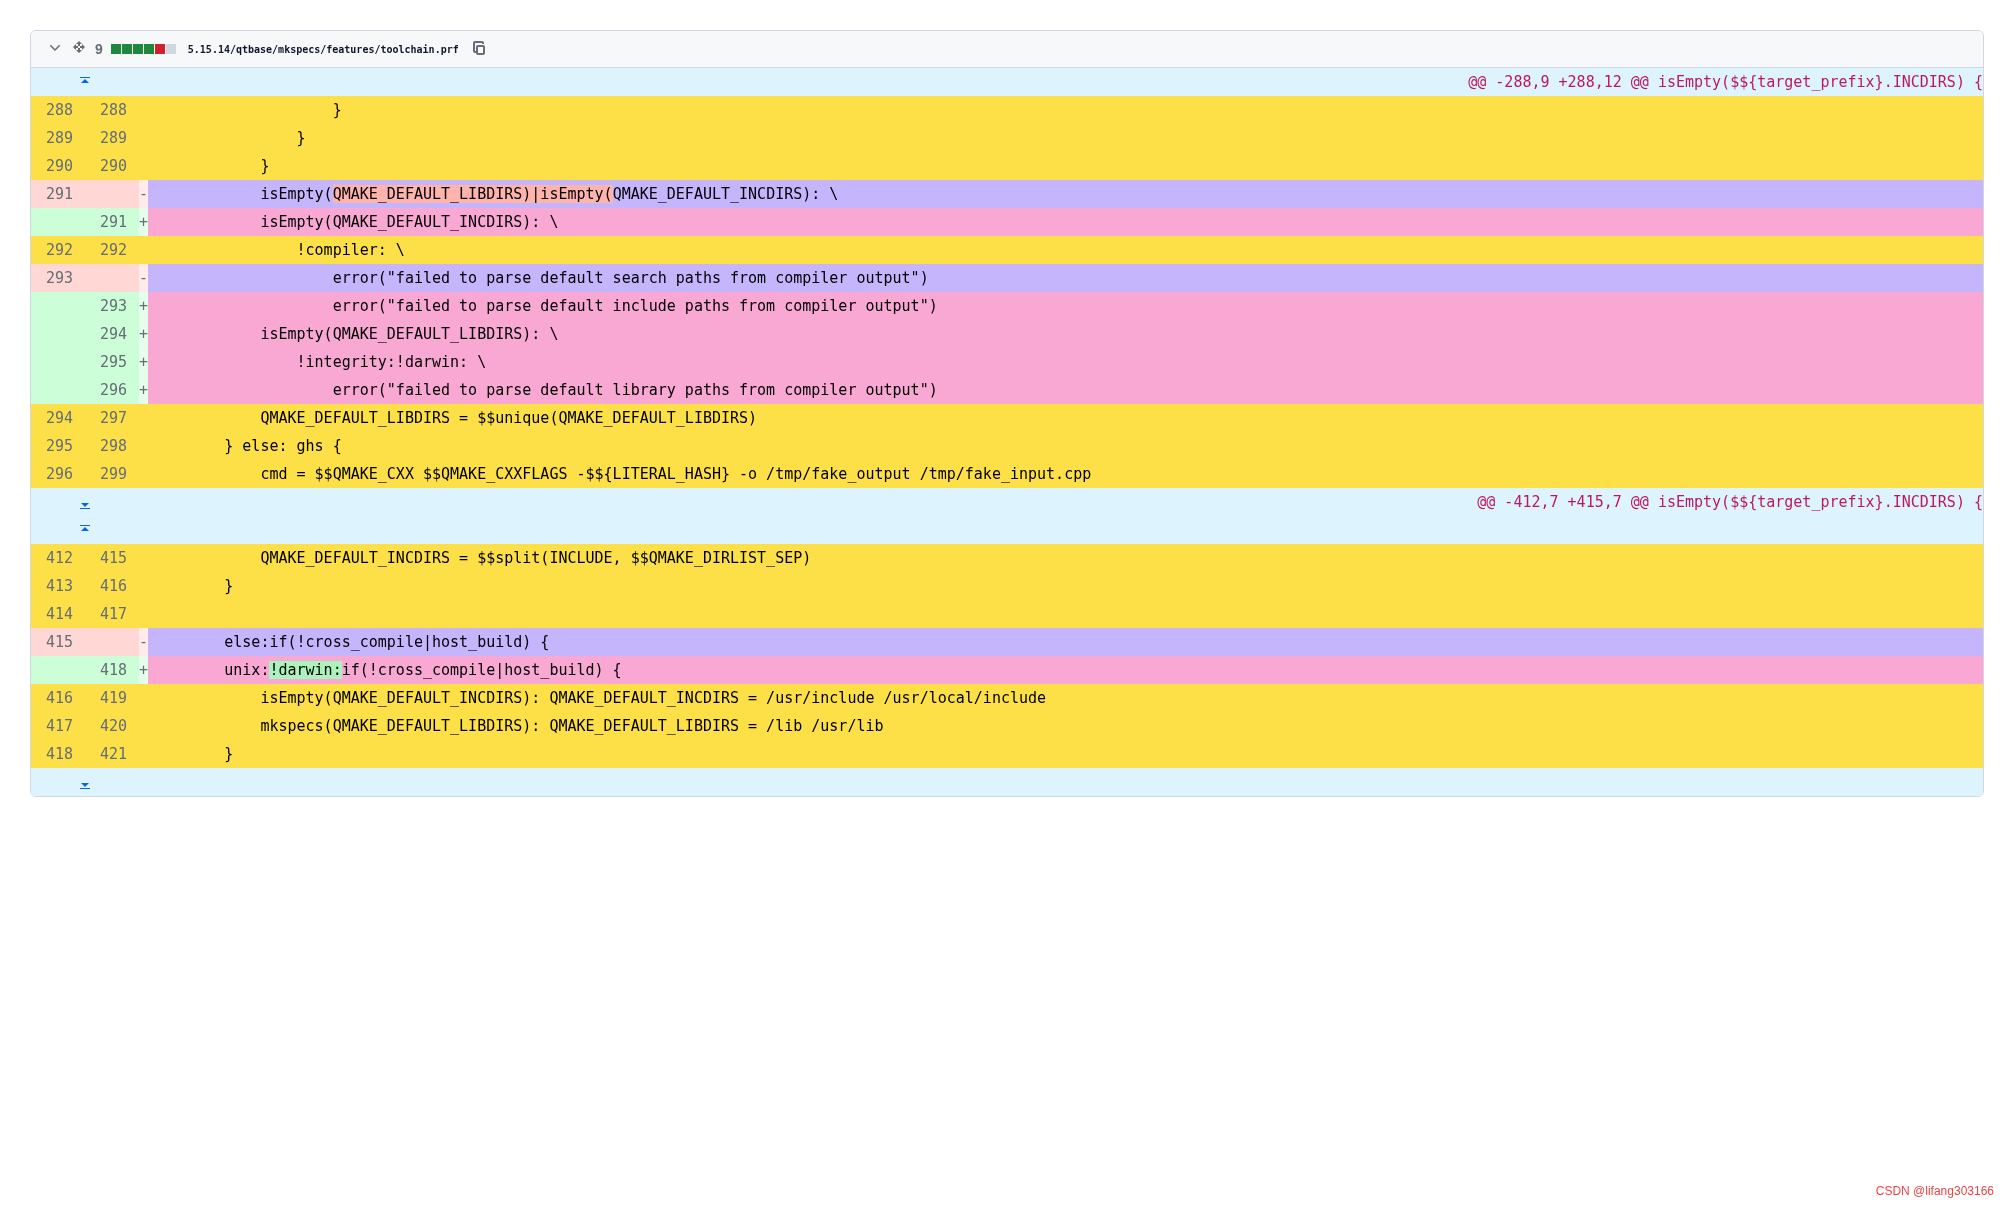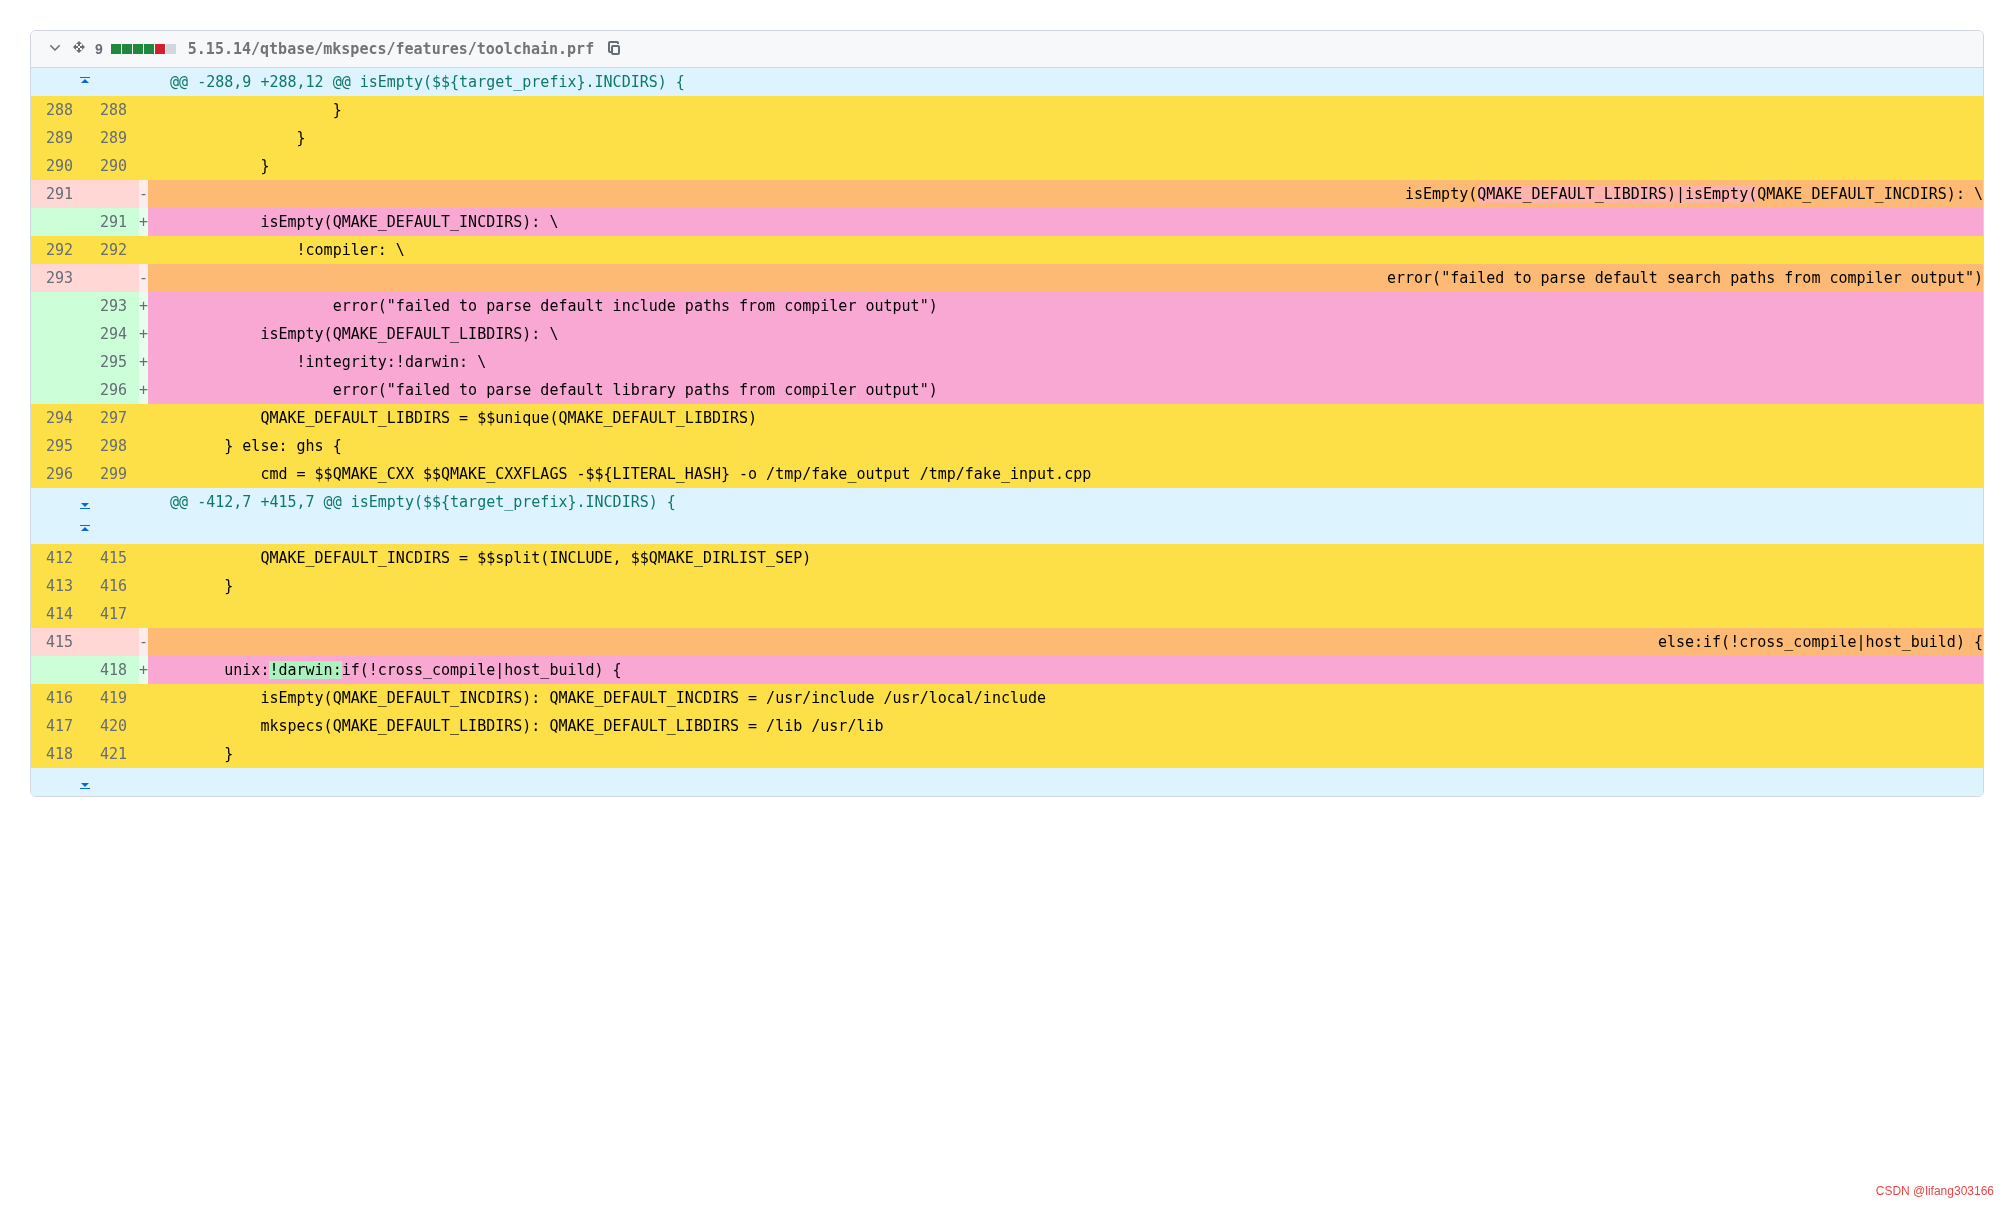--- a/index.html
+++ b/index.html
@@ -41,23 +41,23 @@
     .diff-stat span {
       width: 10px;
       height: 10px;
       display: inline-block;
     }
     .stat-add { background: #1f883d; }
     .stat-del { background: #cf222e; }
     .stat-neutral { background: #d0d7de; }
     .file-path {
       font-family: ui-monospace, SFMono-Regular, "SF Mono", Consolas, monospace;
-      font-size: 15px;
+      font-size: 10px;
       font-weight: 600;
-      color: #737373;
+      color: #0f172a;
       margin-left: 4px;
     }
     .copy-icon {
       color: #656d76;
       cursor: pointer;
       margin-left: 4px;
     }
     .diff-table {
       width: 100%;
       border-collapse: collapse;
@@ -84,32 +84,32 @@
       color: #656d76;
       user-select: none;
       white-space: nowrap;
     }
     .code-cell {
       white-space: pre;
       padding-left: 4px !important;
       width: 100%;
     }
     .hunk-row td { background: #ddf4ff; }
-    .hunk-row .code-cell { color: #0f766e; }
+    .hunk-row .code-cell { color: #be185d; text-align: right; }
     .expand-cell {
       background: #a4d2f5;
       text-align: center;
       color: #0969da;
       cursor: pointer;
     }
     .expand-cell svg { vertical-align: middle; }
     .ctx-row td { background: #fde047; }
     .del-row .line-num { background: #ffd7d5; }
     .del-row .marker { background: #ffebe9; }
-    .del-row .code-cell { background: #fdba74; text-align: right; }
+    .del-row .code-cell { background: #c4b5fd; }
     .del-row .line-num.old { background: #ffd7d5; }
     .del-row .line-num.new { background: #ffd7d5; }
     .add-row .line-num { background: #ccffd8; }
     .add-row .marker { background: #e6ffec; }
     .add-row .code-cell { background: #f9a8d4; }
     .hl-del { background: #ffb3ad; }
     .hl-add { background: #abf2bc; }
     .watermark {
       position: fixed;
       bottom: 8px;

